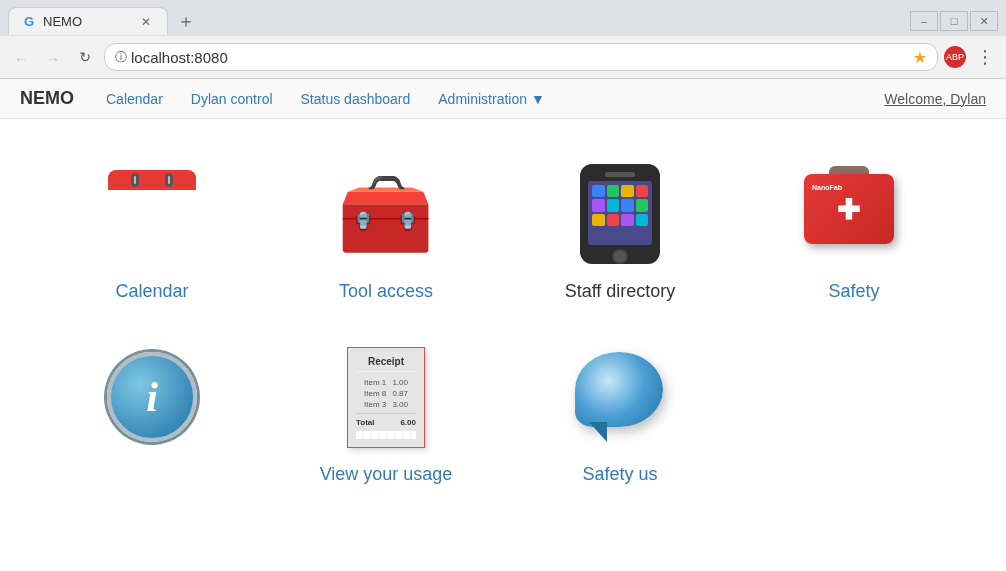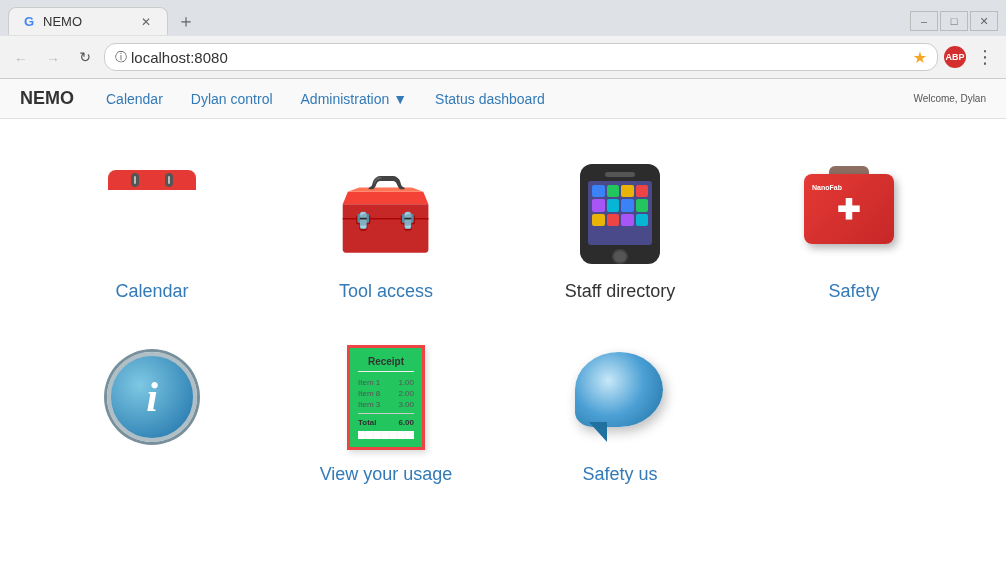--- a/index.html
+++ b/index.html
@@ -17,30 +17,30 @@
     .win-btn { width: 28px; height: 20px; display: flex; align-items: center; justify-content: center; font-size: 11px; color: #666; cursor: pointer; background: #dee1e6; border: 1px solid #bbb; }
 
     .address-bar { display: flex; align-items: center; padding: 6px 8px; height: 42px; gap: 6px; }
     .nav-btn { width: 26px; height: 26px; border-radius: 50%; display: flex; align-items: center; justify-content: center; font-size: 14px; cursor: pointer; color: #555; }
     .nav-btn.disabled { color: #bbb; cursor: default; }
     .address-input-wrap { flex: 1; display: flex; align-items: center; background: #fff; border: 1px solid #ccc; border-radius: 12px; padding: 0 10px; height: 28px; }
     .lock-icon { margin-right: 4px; font-size: 12px; color: #555; }
     .address-text { flex: 1; font-size: 15px; color: #333; outline: none; border: none; background: transparent; }
     .star-icon { font-size: 16px; color: #ccc; margin-left: 6px; cursor: pointer; }
     .star-icon.active { color: #f5a623; }
-    .abp-icon { width: 22px; height: 22px; background: #d32f2f; border-radius: 50%; display: flex; align-items: center; justify-content: center; font-size: 9px; color: #fff; font-weight: bold; cursor: pointer; }
+    .abp-icon { width: 22px; height: 22px; background: #d32f2f; border-radius: 50%; display: flex; align-items: center; justify-content: center; font-size: 9px; color: #fff; font-weight: normal; cursor: pointer; }
     .menu-btn { font-size: 18px; color: #555; cursor: pointer; padding: 0 4px; }
 
     
     .nav-bar { background: #f9f9f9; border-bottom: 1px solid #e0e0e0; padding: 0 20px; display: flex; align-items: center; height: 40px; }
     .nav-brand { font-size: 18px; font-weight: bold; color: #333; margin-right: 20px; }
     .nav-links { display: flex; gap: 4px; flex: 1; }
     .nav-link { padding: 8px 12px; font-size: 14px; color: #337ab7; cursor: pointer; text-decoration: none; }
     .nav-link-admin { display: flex; align-items: center; gap: 4px; }
-    .nav-welcome { margin-left: auto; font-size: 10px; color: #555; }
+    .nav-welcome { margin-left: auto; font-size: 14px; color: #555; text-decoration: underline; }
 
     
     .main-content { background: #fff; padding: 30px 40px; }
     .icon-grid { display: grid; grid-template-columns: repeat(4, 1fr); gap: 20px 10px; }
     .icon-item { display: flex; flex-direction: column; align-items: center; cursor: pointer; padding: 10px; }
     .icon-img { width: 110px; height: 110px; display: flex; align-items: center; justify-content: center; margin-bottom: 12px; }
     .icon-label { font-size: 18px; color: #337ab7; text-align: center; font-weight: normal; }
     .icon-label.dark { color: #333; }
 
     
@@ -69,23 +69,23 @@
     .firstaid-icon { position: relative; width: 100px; height: 80px; }
     .firstaid-body { width: 90px; height: 70px; background: linear-gradient(135deg, #e53935, #c62828); border-radius: 8px; position: relative; display: flex; align-items: center; justify-content: center; box-shadow: 3px 4px 8px rgba(0,0,0,0.3); }
     .firstaid-cross { font-size: 28px; color: #fff; font-weight: bold; }
     .firstaid-label { position: absolute; top: 10px; left: 8px; font-size: 7px; color: #fff; font-weight: bold; text-align: center; line-height: 1.2; }
     .firstaid-handle { width: 40px; height: 10px; background: #8d6e63; border-radius: 6px 6px 0 0; position: absolute; top: -8px; left: 25px; }
 
     
     .info-icon-wrap { width: 90px; height: 90px; border-radius: 50%; background: radial-gradient(circle at 35% 35%, #7ec8e3, #1a6fa8); border: 4px solid #b0bec5; box-shadow: 0 0 0 3px #78909c; display: flex; align-items: center; justify-content: center; font-size: 42px; color: #fff; font-weight: bold; font-style: italic; font-family: serif; }
 
     
-    .receipt-icon { width: 78px; min-height: 100px; background: #22c55e; border: 3px solid #ef4444; box-shadow: 2px 3px 6px rgba(0,0,0,0.15); padding: 8px; position: relative; }
+    .receipt-icon { width: 78px; min-height: 100px; background: #e5e5e5; border: 1px solid #ef4444; box-shadow: 2px 3px 6px rgba(0,0,0,0.15); padding: 8px; position: relative; }
     .receipt-title { font-size: 10px; font-weight: bold; color: #333; text-align: center; margin-bottom: 6px; border-bottom: 1px solid #eee; padding-bottom: 4px; }
-    .receipt-row { display: flex; justify-content: space-between; font-size: 8px; color: #555; margin: 2px 0; }
+    .receipt-row { display: flex; justify-content: space-between; font-size: 8px; color: #555; margin: 2px 8px; }
     .receipt-total { display: flex; justify-content: space-between; font-size: 8px; color: #333; font-weight: bold; border-top: 1px solid #ccc; padding-top: 4px; margin-top: 4px; }
     .receipt-bottom { width: 100%; height: 8px; background: repeating-linear-gradient(90deg, #fff 0px, #fff 6px, #f9f9f9 6px, #f9f9f9 8px); margin-top: 4px; }
   </style>
 </head>
 <body>
 
 <div class="browser-chrome">
   <div class="title-bar">
     <div class="tab">
       <span class="tab-favicon" style="font-size:13px;color:#4285f4;font-weight:bold;">G</span>
@@ -111,25 +111,25 @@
     <div class="abp-icon">ABP</div>
     <div class="menu-btn">⋮</div>
   </div>
 </div>
 
 <div class="nav-bar">
   <span class="nav-brand">NEMO</span>
   <div class="nav-links">
     <a class="nav-link">Calendar</a>
     <a class="nav-link">Dylan control</a>
+    <a class="nav-link">Status dashboard</a>
     <a class="nav-link nav-link-admin">
       <span>Administration</span>
       <span>▼</span>
     </a>
-    <a class="nav-link">Status dashboard</a>
   </div>
   <span class="nav-welcome">Welcome, Dylan</span>
 </div>
 
 <div class="main-content">
   <div class="icon-grid">
 
     <div class="icon-item">
       <div class="icon-img">
         <div class="calendar-icon">
@@ -195,21 +195,21 @@
     <div class="icon-item">
       <div class="icon-img">
         <div class="receipt-icon">
           <div class="receipt-title">Receipt</div>
           <div class="receipt-row">
             <span>Item 1</span>
             <span>1.00</span>
           </div>
           <div class="receipt-row">
             <span>Item 8</span>
-            <span>2.00</span>
+            <span>0.87</span>
           </div>
           <div class="receipt-row">
             <span>Item 3</span>
             <span>3.00</span>
           </div>
           <div class="receipt-total">
             <span>Total</span>
             <span>6.00</span>
           </div>
           <div class="receipt-bottom"></div>

